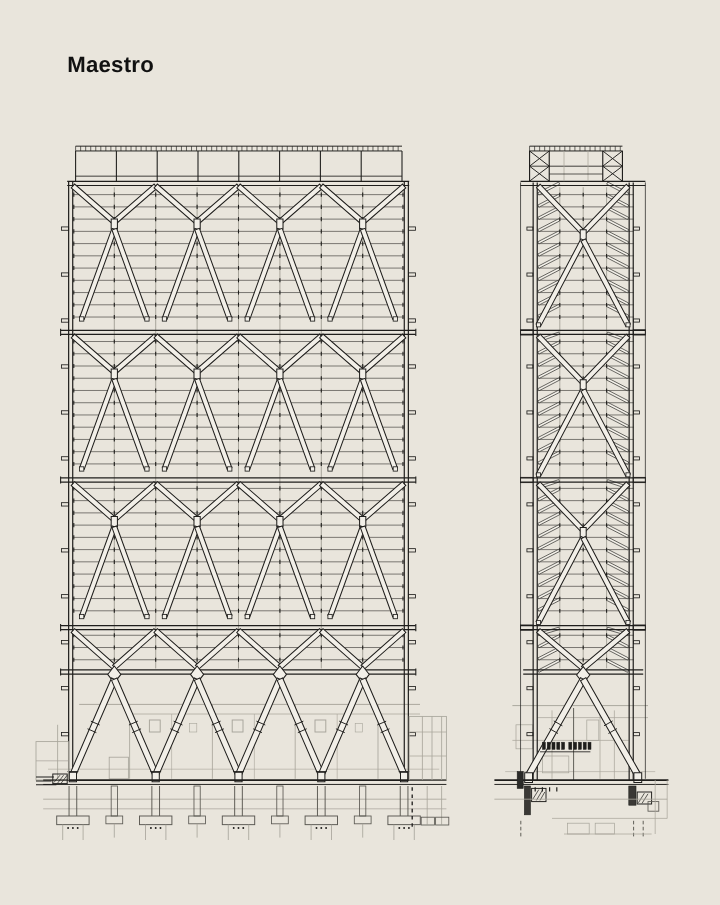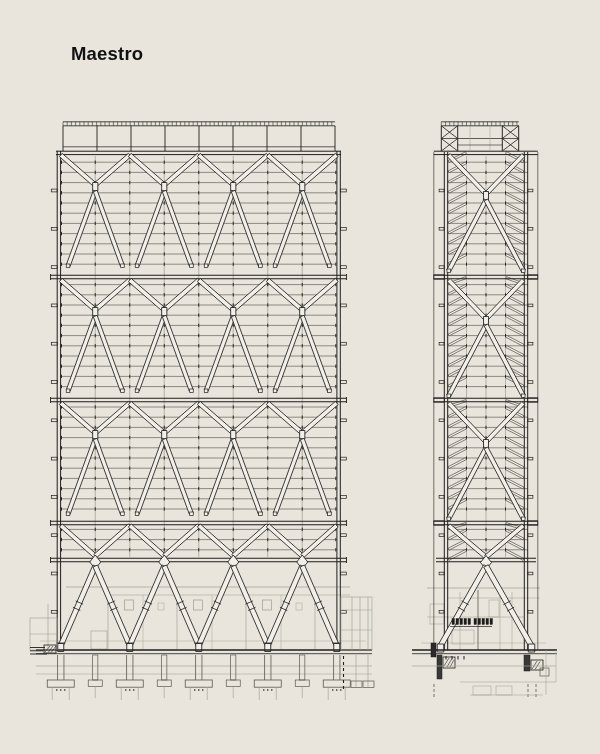--- a/index.html
+++ b/index.html
@@ -2,21 +2,21 @@
 <html><head>
 <meta charset="utf-8">
 <style>
   html,body{margin:0;padding:0;}
   body{
     width:600px;height:754px;position:relative;overflow:hidden;
     font-family:"Liberation Sans", sans-serif;
   }
   .page{position:absolute;inset:0;}
   .page-title{
-    position:absolute;left:71px;top:43px;margin:0;
+    position:absolute;left:56px;top:43px;margin:0;
     font-size:18.5px;font-weight:bold;letter-spacing:0.2px;
   }
   svg{position:absolute;left:0;top:0;}
 </style>
 </head>
 <body style="background: rgb(233, 229, 220);">
 
 <div class="page">
   <h1 class="page-title" style="color: rgb(17, 17, 17);">Maestro</h1>
   <svg id="cv" width="600" height="754" viewBox="0 0 600 754">

